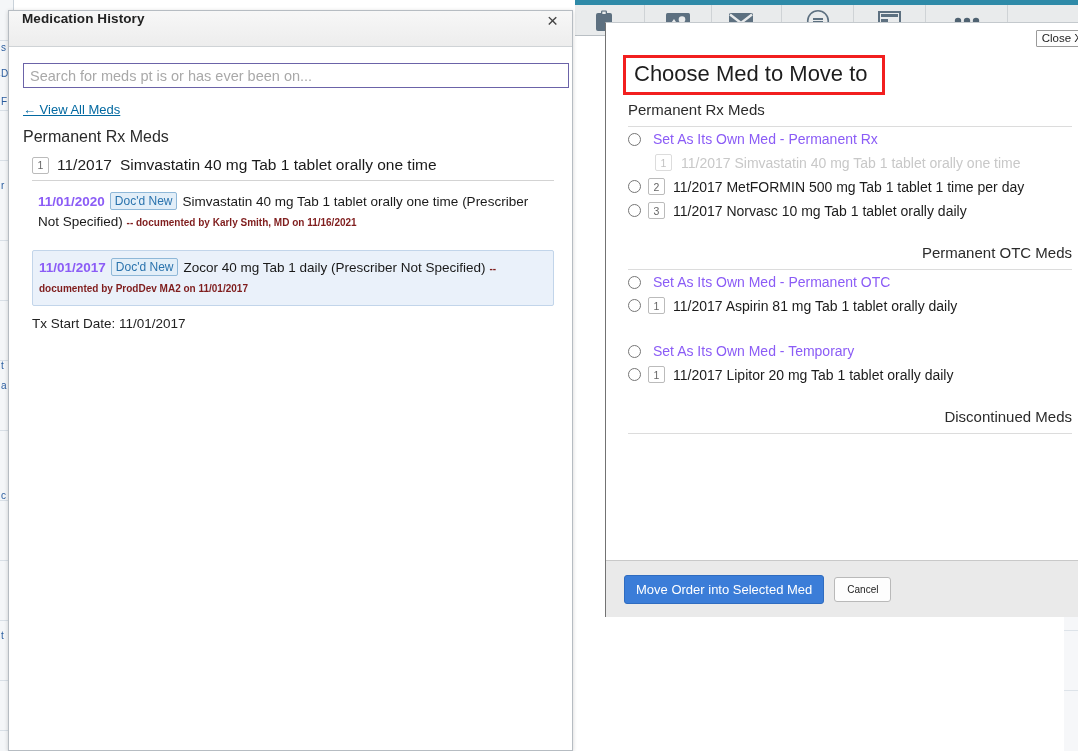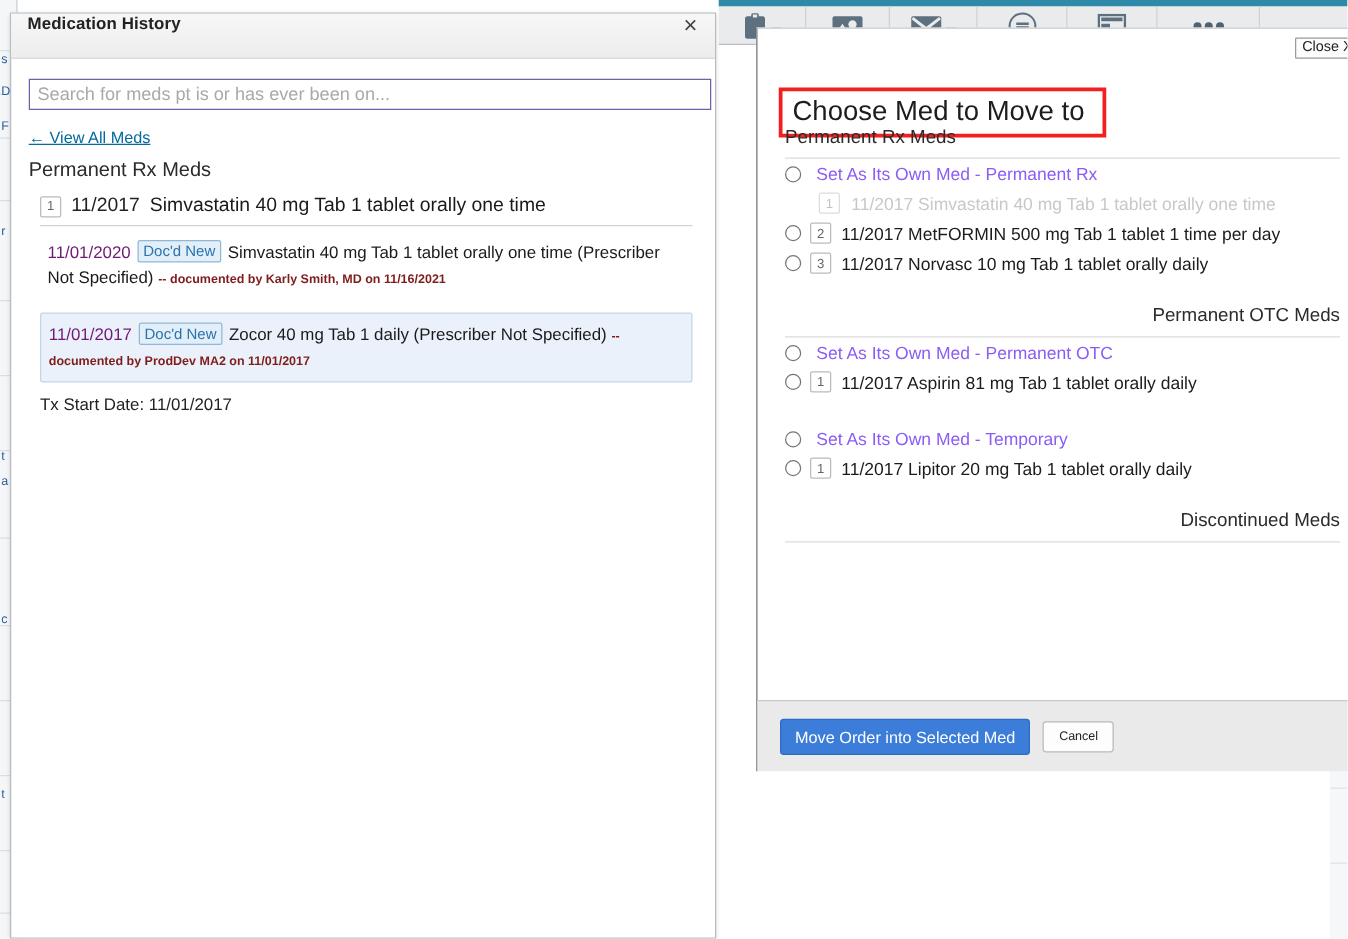--- a/index.html
+++ b/index.html
@@ -121,21 +121,21 @@
   .med-desc { font-size: 15.5px; color: #1a1a1a; }
 
   .hist-entry {
     padding: 7px 6px 7px 6px; margin-top: 4px;
     font-size: 13.5px; line-height: 1.5; color: #222;
   }
   .hist-entry.selected {
     background: #eaf1fa; border: 1px solid #c2d5ea; border-radius: 2px;
     margin-top: 10px;
   }
-  .hist-entry .hdate { font-size: 13.5px; color: #701a75; }
+  .hist-entry .hdate { font-size: 13.5px; color: #8b5cf6; font-weight: bold; }
   .badge {
     display: inline-block; padding: 0 4px; margin: 0 5px;
     border: 1px solid #8fb8d8; background: #e2eef8;
     color: #2a73ad; font-size: 12px; border-radius: 2px;
     line-height: 16px; vertical-align: 1px;
   }
   .hist-main { color: #1a1a1a; }
   .hist-meta { color: #7f1d1d; font-size: 10px; font-weight: bold; }
   .tx-start {
     margin-top: 10px; font-size: 13.5px; color: #222;
@@ -149,21 +149,21 @@
     border-top: 1px solid #c4c9cd;
     margin-left: 30px;
   }
   .close-x {
     position: absolute; right: 6px; top: 7px;
     border: 1px solid #9a9a9a; background: #fdfdfd;
     font-size: 11.5px; color: #222; padding: 1px 5px 2px 5px;
     cursor: pointer; border-radius: 1px;
   }
   .chooser-title {
-    position: absolute; left: 17px; top: 47px;
+    position: absolute; left: 17px; top: 32px;
     border: 3px solid #f21f1f; background: #fff;
     padding: 3px 14px 5px 8px;
     font-size: 22px; color: #1d1d1d; font-weight: normal;
     line-height: 1.18;
   }
   .chooser-body {
     position: absolute; left: 0; top: 78px; right: 0; bottom: 57px;
     padding: 0 22px 0 22px; overflow: hidden;
   }
   .grp { margin-top: 0; }

